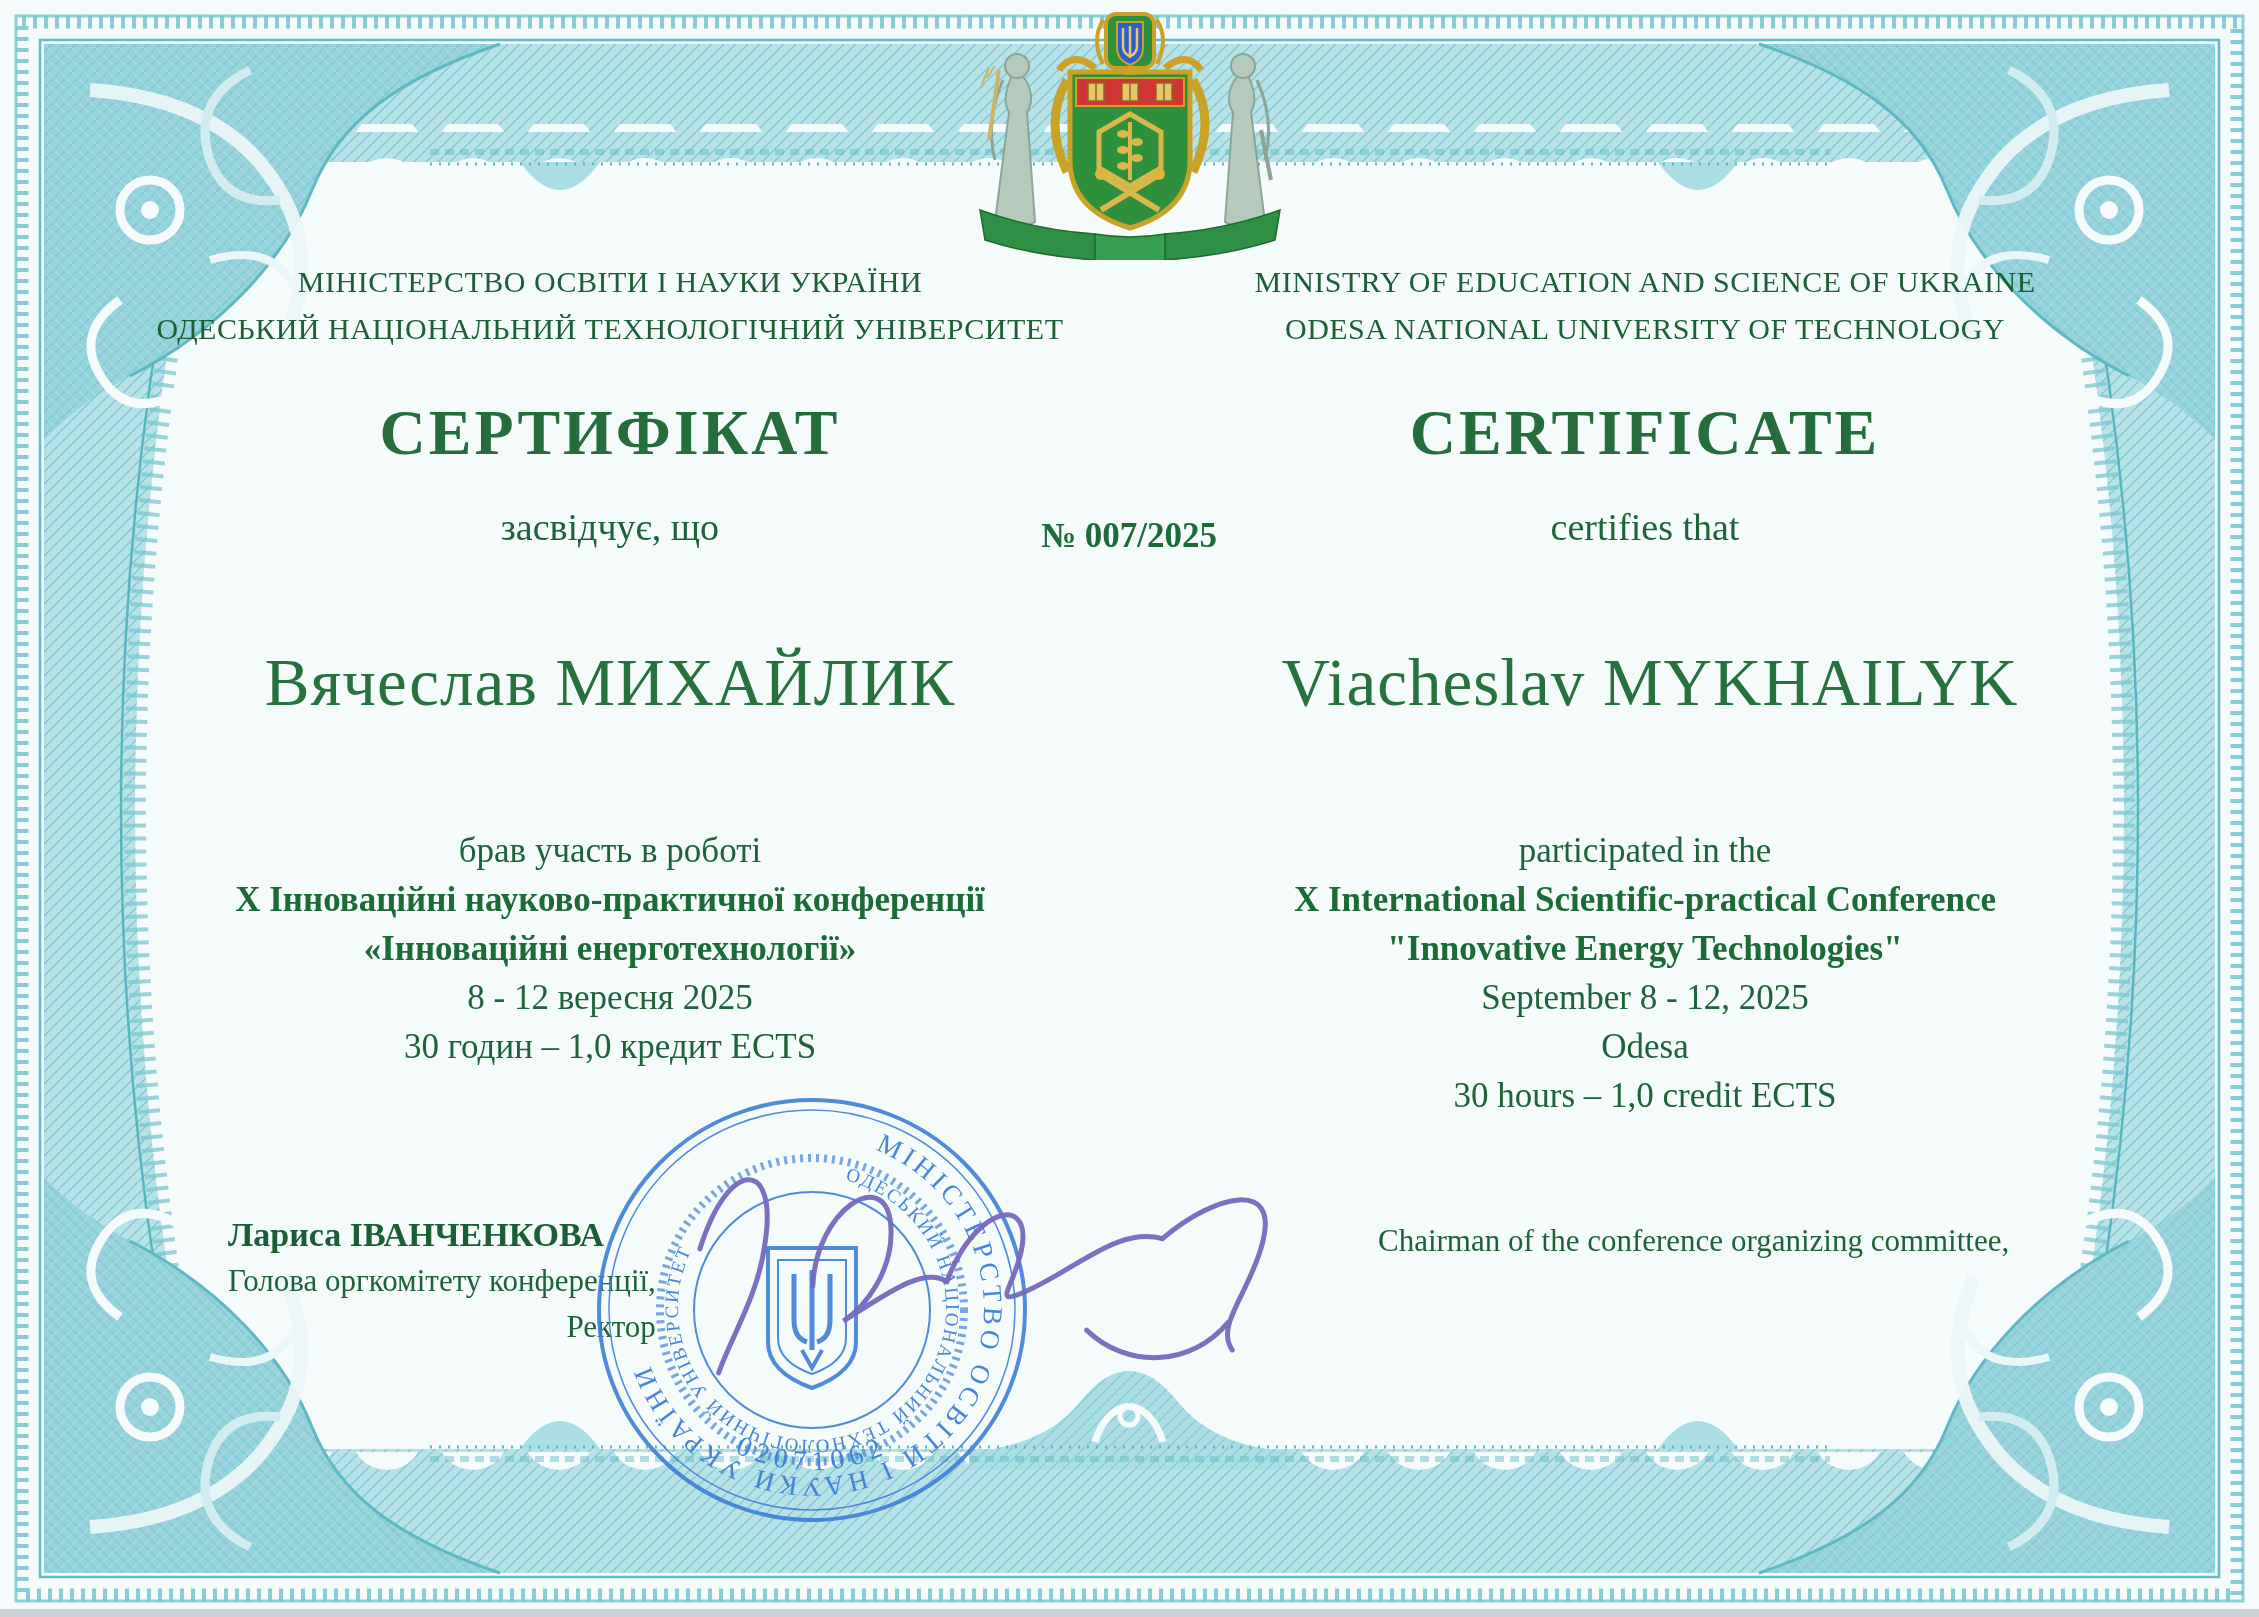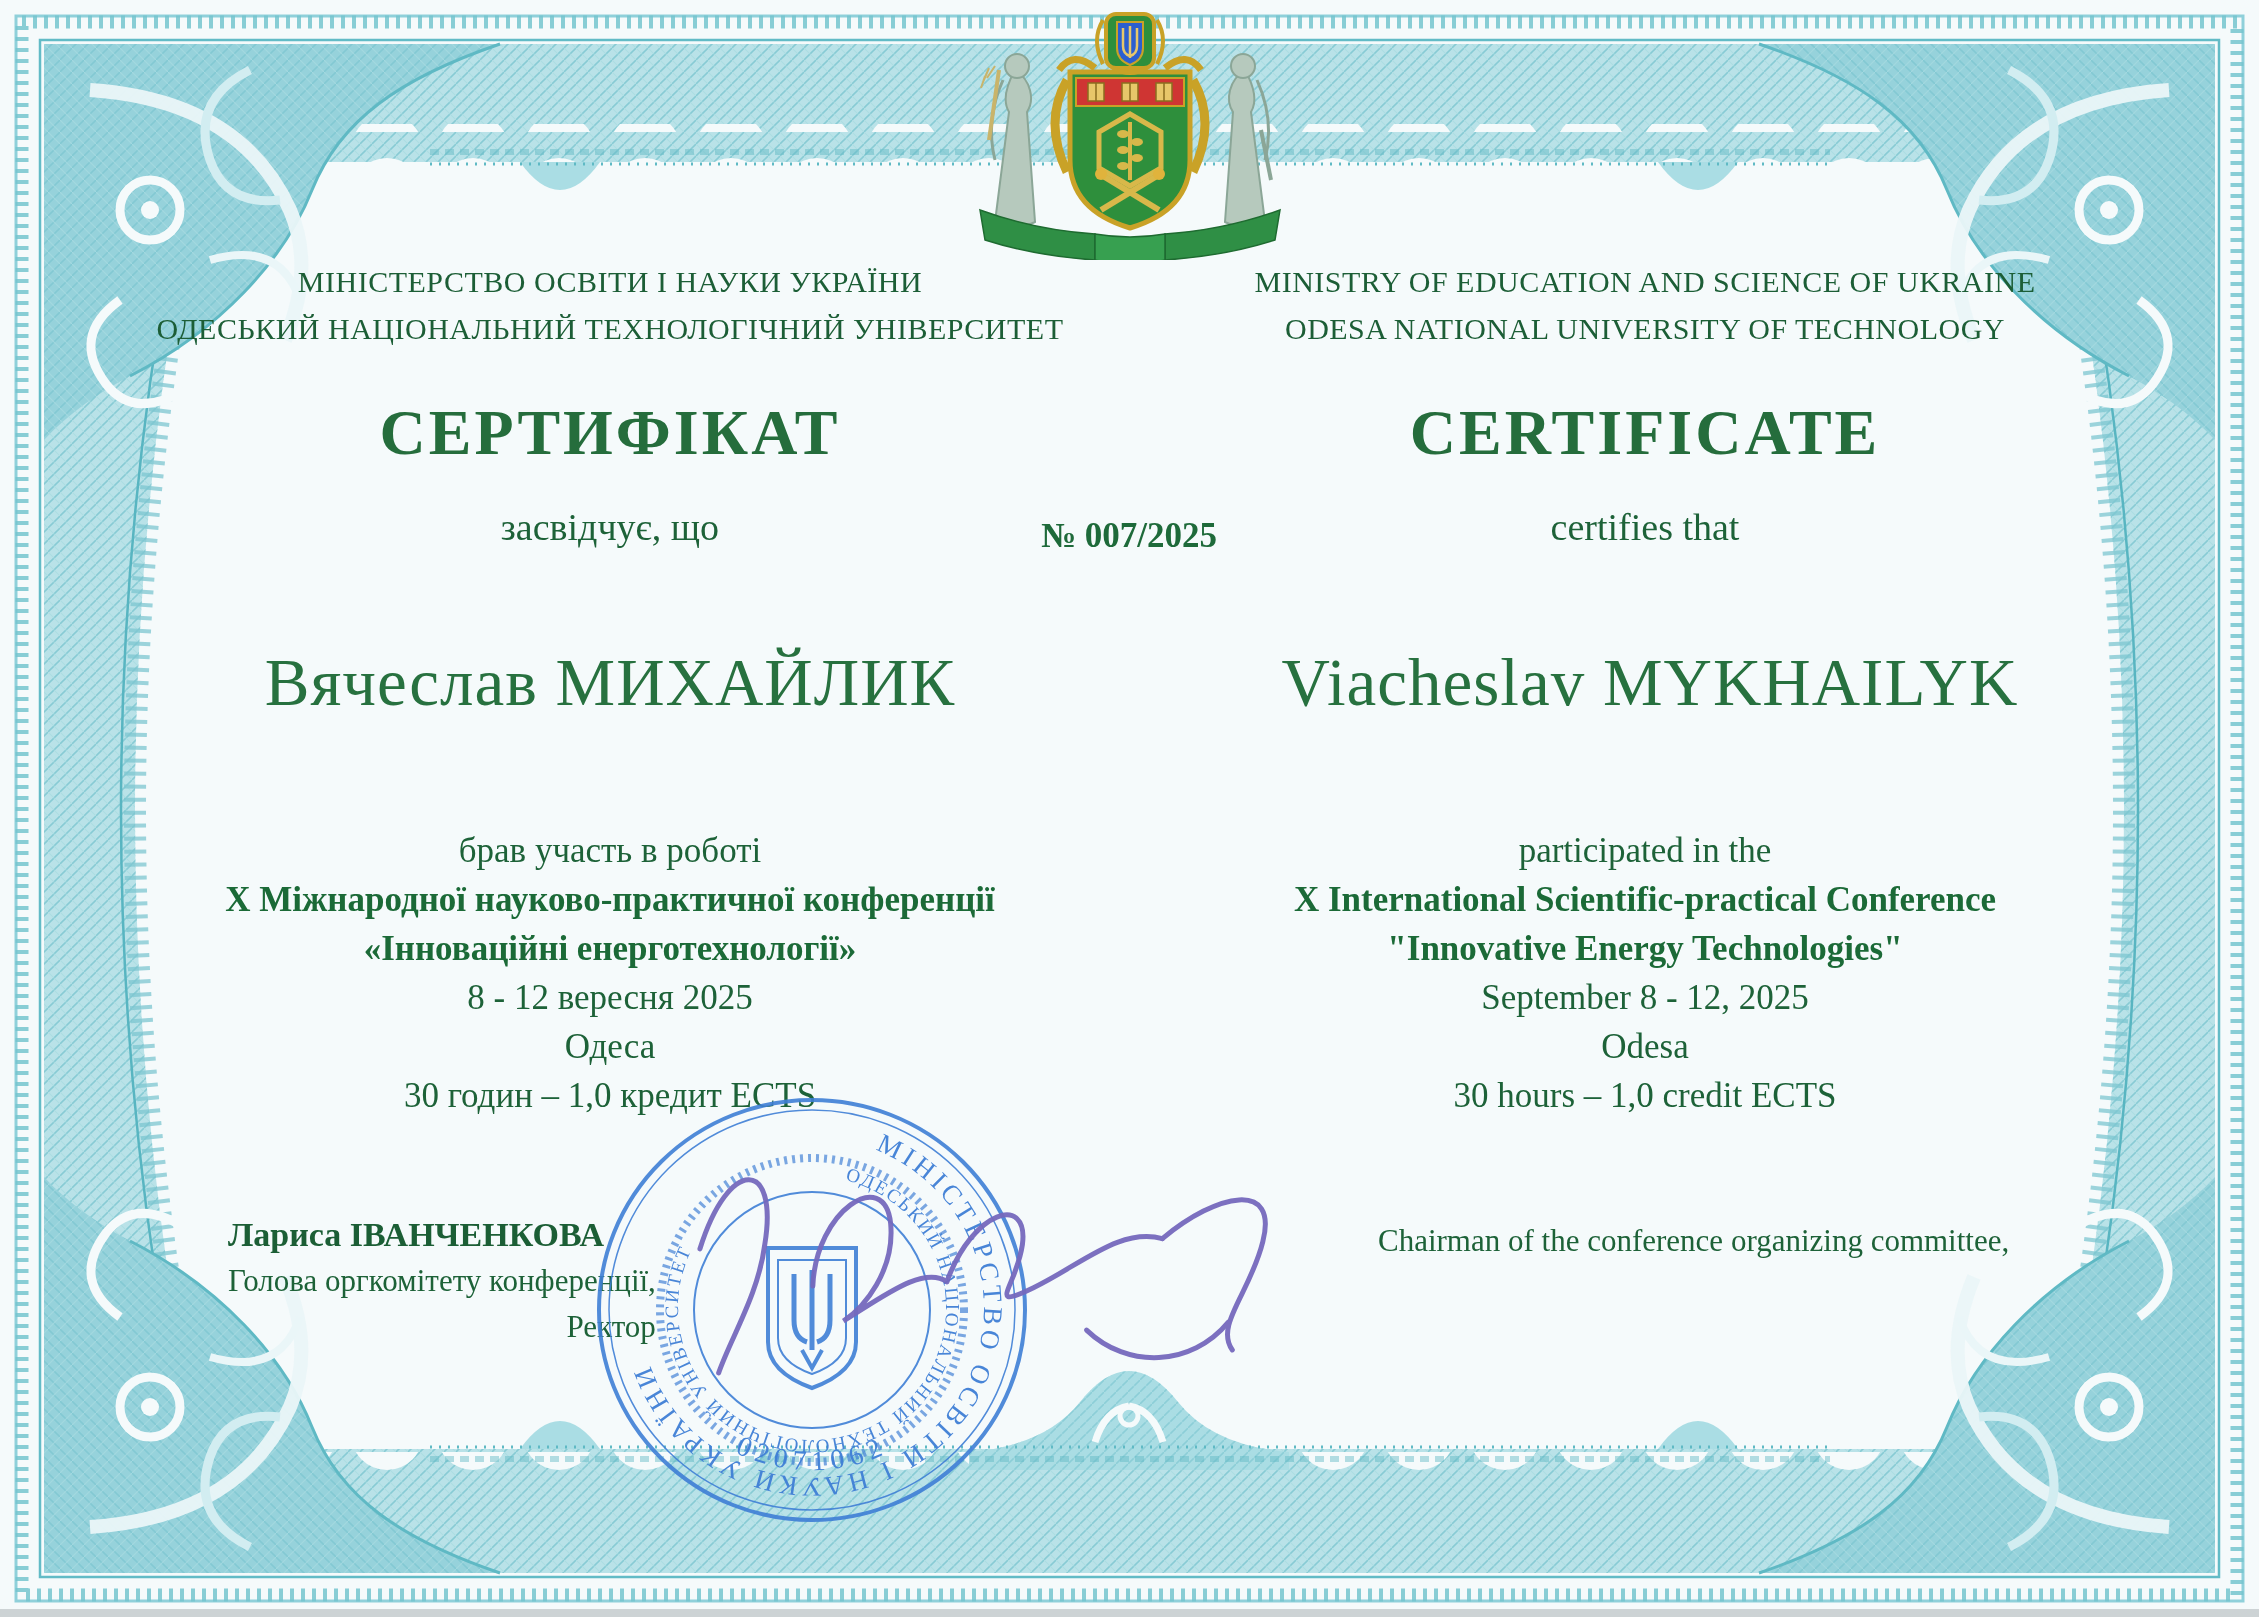--- a/index.html
+++ b/index.html
@@ -171,24 +171,23 @@
   </div>
   <div class="block cert-title" style="left:85px;top:398px;width:1050px;">СЕРТИФІКАТ</div>
   <div class="block certifies" style="left:85px;top:505px;width:1050px;">засвідчує, що</div>
 
   <div class="block cert-number" style="left:952px;top:514px;width:354px;">№ 007/2025</div>
 
   <div class="block holder-name" style="left:60px;top:640px;width:1100px;">Вячеслав МИХАЙЛИК</div>
 
   <div class="block part" style="left:85px;top:826px;width:1050px;">
     <div>брав участь в роботі</div>
-    <div class="b">X Міжнародної науково-практичної конференції</div>
+    <div class="b">X Інноваційні науково-практичної конференції</div>
     <div class="b">«Інноваційні енерготехнології»</div>
     <div>8 - 12 вересня 2025</div>
-    <div>Одеса</div>
     <div>30 годин – 1,0 кредит ECTS</div>
   </div>
 
   <div class="signer" style="position:absolute;left:228px;top:1212px;">
     <div class="nm">Лариса ІВАНЧЕНКОВА</div>
     <div class="rl">Голова оргкомітету конференції,</div>
     <div class="rl">Ректор</div>
   </div>
 
   <div class="block ministry" style="left:1120px;top:258px;width:1050px;">

